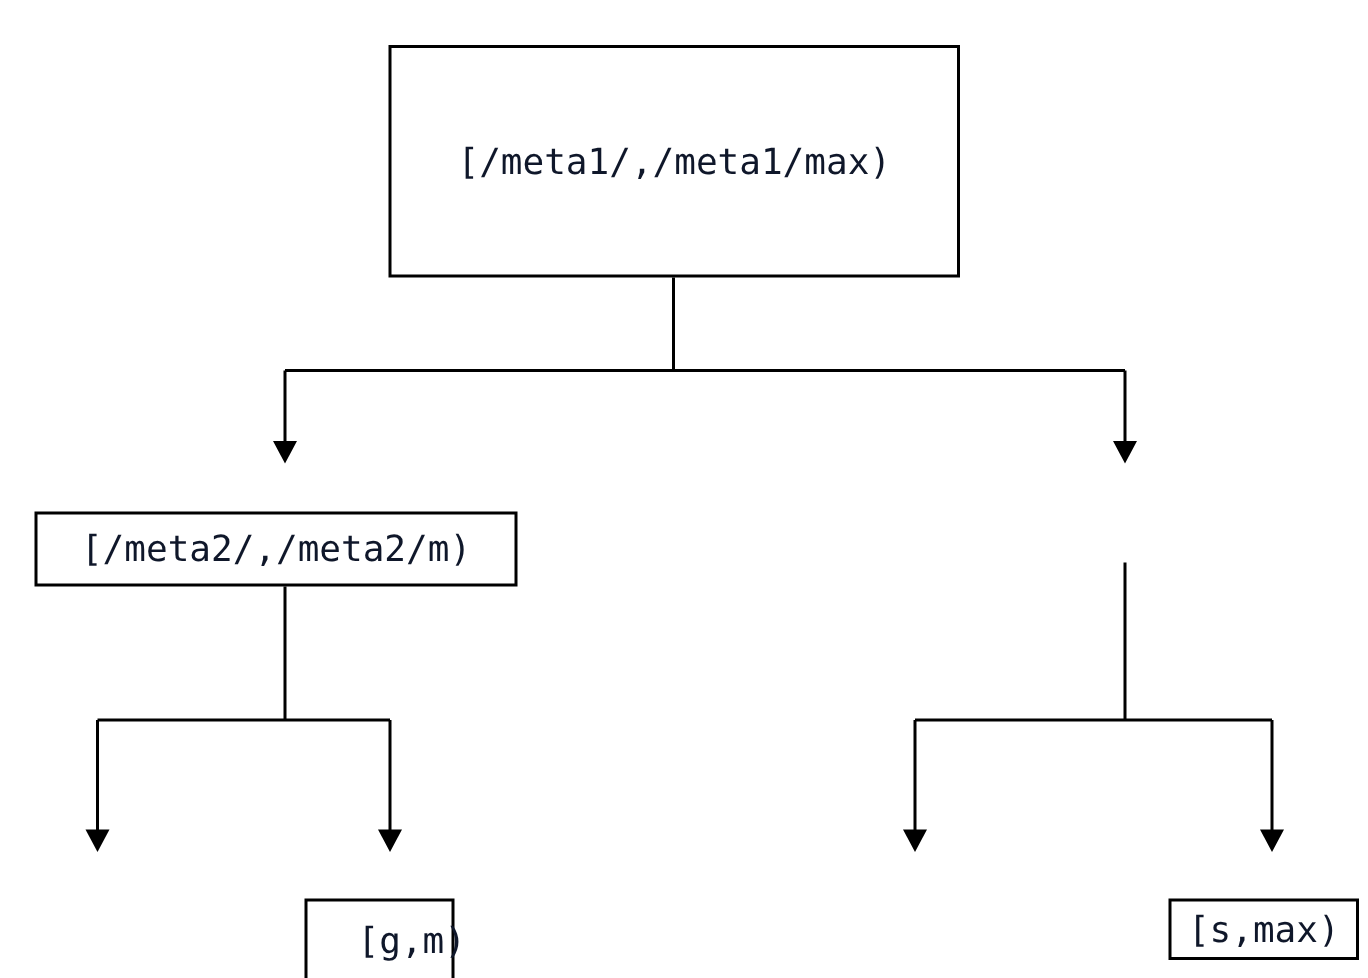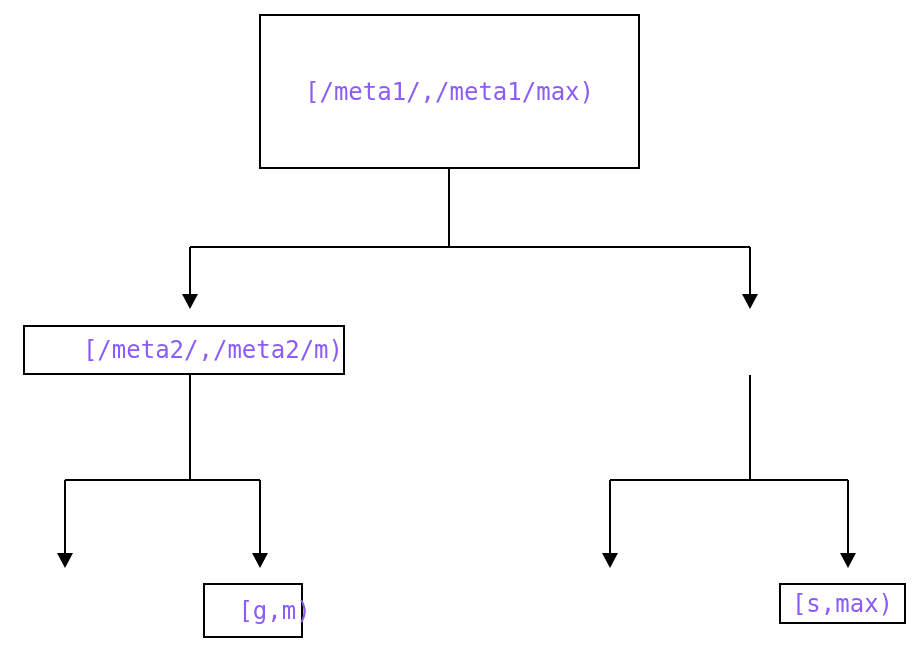--- a/index.html
+++ b/index.html
@@ -25,25 +25,26 @@
   .node {
     position: absolute;
     box-sizing: border-box;
     border: 2px solid #000000;
     background: #ffffff;
     display: flex;
     align-items: center;
     justify-content: center;
     font-size: 24px;
     line-height: 1;
-    color: #8b5cf6;
+    color: #0f172a;
     white-space: pre;
+    margin-top: 16px;
   }
   .node-root   { left: 259px; top: 14px;  width: 381px; height: 155px; }
-  .node-l2l    { left: 23px;  top: 325px; width: 322px; height: 50px; justify-content: flex-end;  }
+  .node-l2l    { left: 23px;  top: 325px; width: 322px; height: 50px;  }
   .node-l2r    { left: 583px; top: 325px; width: 322px; height: 50px;  }
   .node-leaf1  { left: 8px;   top: 583px; width: 100px; height: 55px;  }
   .node-leaf2  { left: 203px; top: 583px; width: 100px; height: 55px; padding-left: 43px;  }
   .node-leaf3  { left: 553px; top: 583px; width: 100px; height: 55px;  }
   .node-leaf4  { left: 779px; top: 583px; width: 127px; height: 41px;  }
   .edge-line {
     fill: none;
     stroke: #000000;
     stroke-width: 2;
   }

